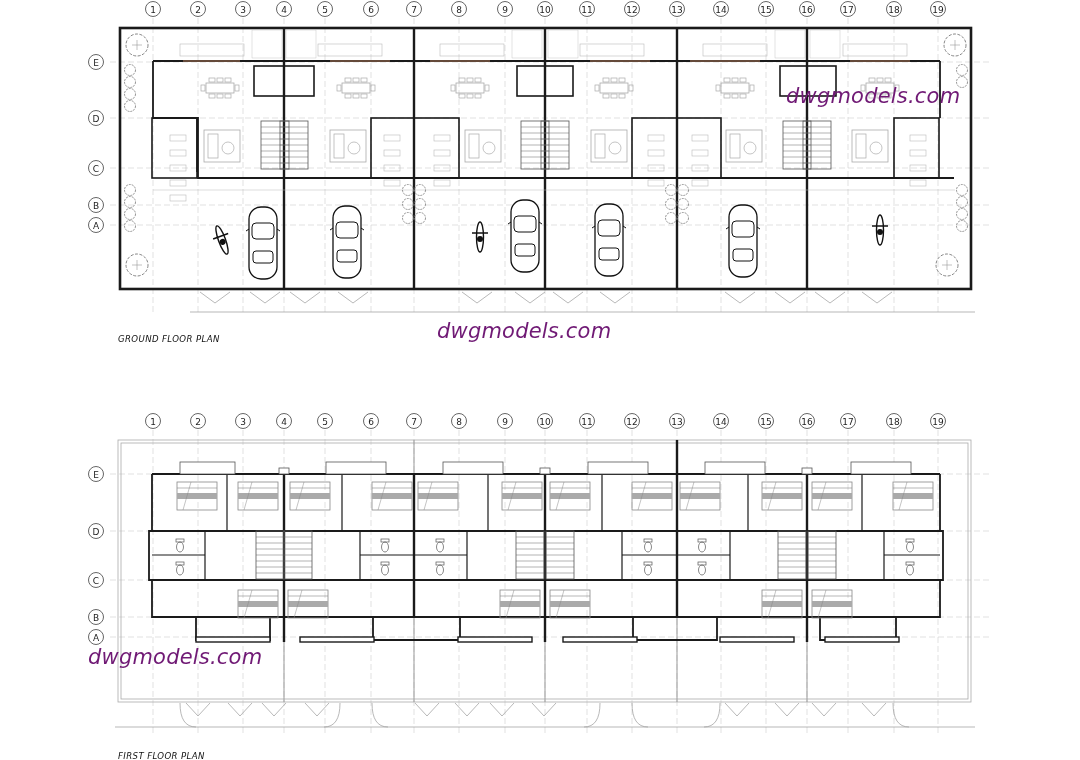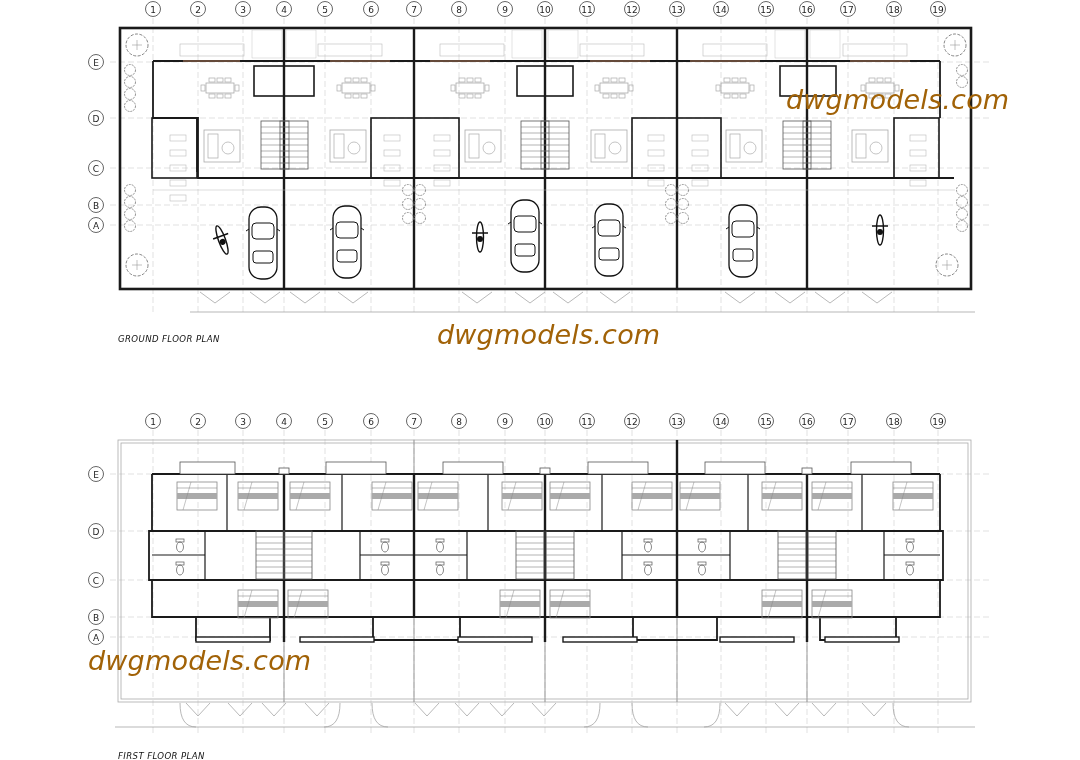--- a/index.html
+++ b/index.html
@@ -1,19 +1,19 @@
 <!DOCTYPE html>
 <html><head>
 <meta charset="utf-8">
 <style>
   html,body{margin:0;padding:0;background:#fff;}
   body{width:1080px;height:760px;position:relative;overflow:hidden;font-family:"DejaVu Sans",sans-serif;}
   #canvas{position:absolute;left:0;top:0;width:1080px;height:760px;}
   .plan-title{position:absolute;font-family:"DejaVu Sans Condensed","DejaVu Sans",sans-serif;font-size:9.5px;color:#111;letter-spacing:0.4px;font-stretch:condensed;font-style:italic;}
-  .watermark{position:absolute;font-family:"DejaVu Sans",sans-serif;font-style:italic;color:#a16207;font-size:27px;letter-spacing:0.2px;}
+  .watermark{position:absolute;font-family:"DejaVu Sans",sans-serif;font-style:italic;color:#701a75;font-size:21px;letter-spacing:0.2px;}
   .grid-bubble{position:absolute;width:16px;height:16px;border:1px solid #666;border-radius:50%;background:#fff;font-size:9px;color:#222;text-align:center;line-height:16px;box-sizing:border-box;font-family:"DejaVu Sans",sans-serif;}
 </style>
 </head>
 <body>
 
 <svg id="canvas" width="1080" height="760" viewBox="0 0 1080 760" xmlns="http://www.w3.org/2000/svg">
   <defs>
     <g id="car">
       <rect x="-14" y="-36" width="28" height="72" rx="12" fill="#fff" stroke="#111" stroke-width="1.3"></rect>
       <rect x="-11" y="-20" width="22" height="16" rx="4" fill="none" stroke="#111" stroke-width="1"></rect>

